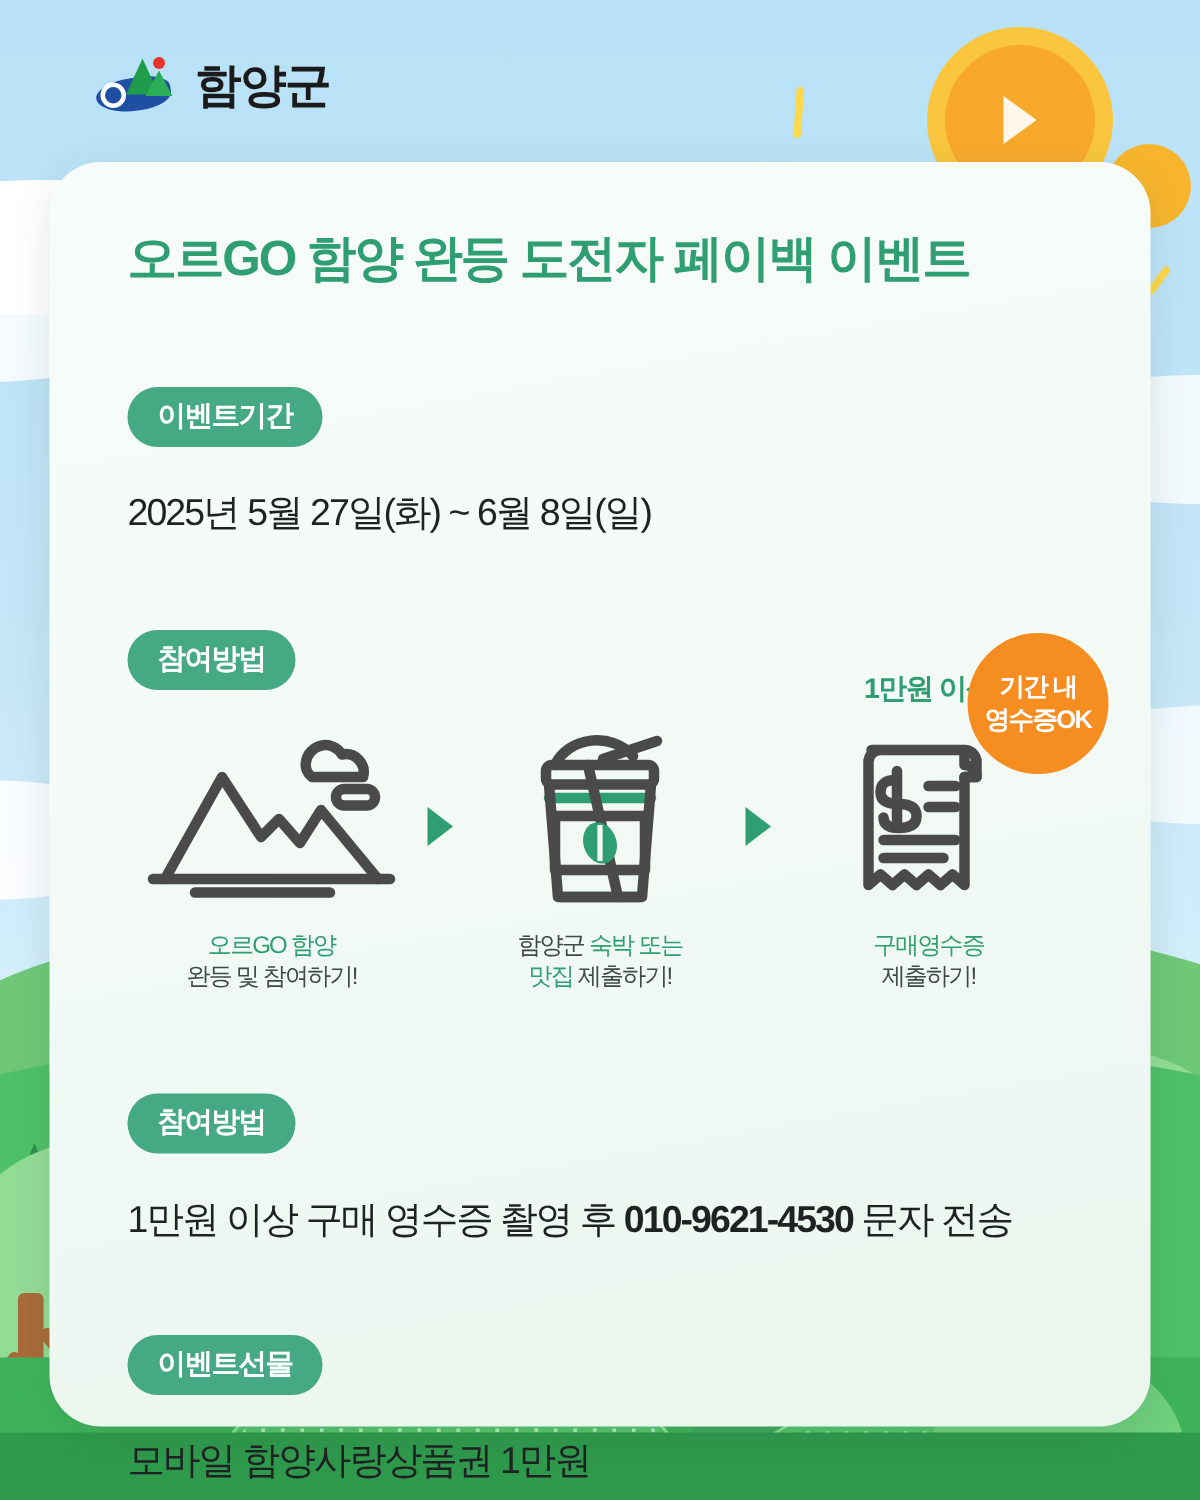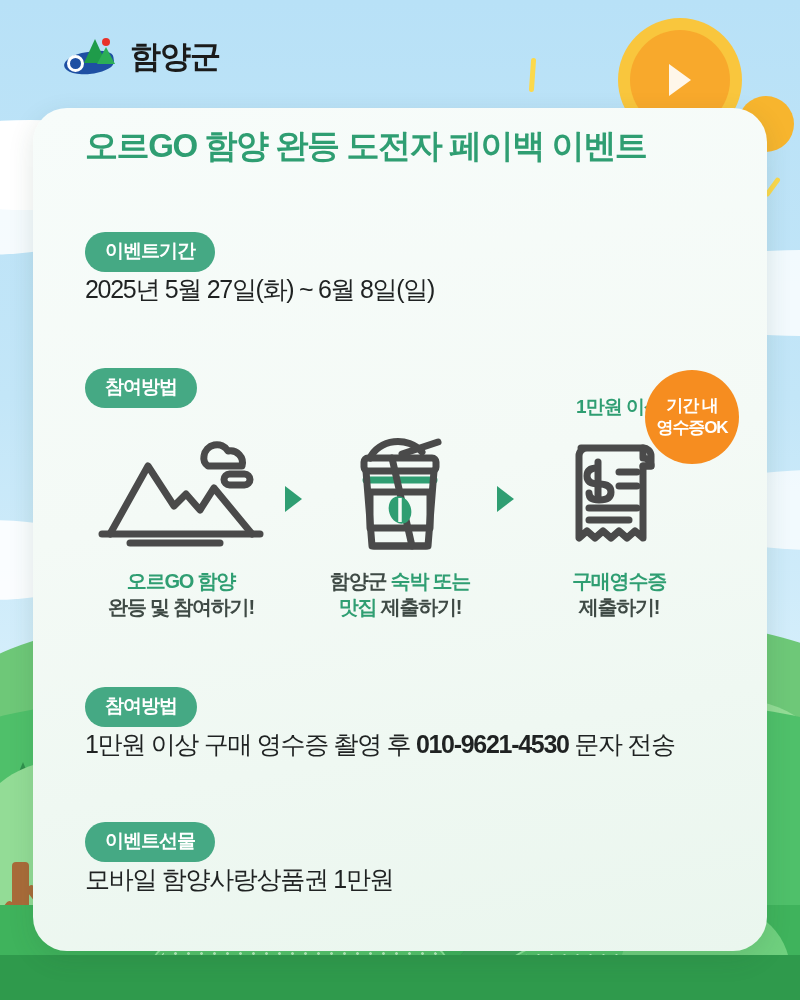--- a/index.html
+++ b/index.html
@@ -176,54 +176,54 @@
     font-size: 31px; font-weight: bold; color: #1b1b1b; letter-spacing: -1px;
   }
 
   
   .card {
     position: absolute; left: 33px; top: 108px; width: 734px; height: 843px;
     background: linear-gradient(170deg, #f7fcfa 0%, #f4faf6 45%, #eaf6ee 100%);
     border-radius: 34px;
     box-shadow: 0 8px 26px rgba(35,80,55,.13);
     z-index: 5;
-    padding: 18px 52px 0 52px;
+    padding: 44px 52px 0 52px;
   }
 
   h1.title {
     font-size: 33px; font-weight: bold; color: #2f9e72;
     letter-spacing: -1.4px; line-height: 1.2; white-space: nowrap;
   }
 
   .badge {
     display: inline-block;
     background: #45a984; color: #ffffff;
     font-size: 19px; font-weight: bold; letter-spacing: -1px;
     padding: 6px 20px 8px; border-radius: 22px; margin-top: 33px;
   }
   .row-text {
     font-size: 25px; color: #1f2222; letter-spacing: -1.3px;
-    margin-top: 1px; white-space: nowrap;
+    margin-top: 27px; white-space: nowrap;
   }
   .row-text b { font-weight: bold; text-align: right; }
 
   .sec-period { margin-top: 33px; }
   .sec-how    { margin-top: 29px; }
 
   
   .steps {
     position: relative;
     display: flex; align-items: flex-start; justify-content: space-between;
     margin-top: 16px;
   }
   .step { width: 192px; text-align: center; position: relative; }
   .step-art { height: 132px; display: flex; align-items: flex-end; justify-content: center; }
   .step-label {
-    font-size: 20px; letter-spacing: -1.2px; line-height: 1.32; margin-top: 12px;
-    color: #3f4a45; font-weight: bold;
+    font-size: 16px; letter-spacing: -1.2px; line-height: 1.32; margin-top: 12px;
+    color: #3f4a45; font-weight: normal;
   }
   .step-label .hl { color: #2f9e72; }
   .chev {
     position: absolute; top: 62px; width: 0; height: 0;
     border-top: 13px solid transparent;
     border-bottom: 13px solid transparent;
     border-left: 17px solid #2f9e72;
   }
   .chev-1 { left: 200px; }
   .chev-2 { left: 412px; }

